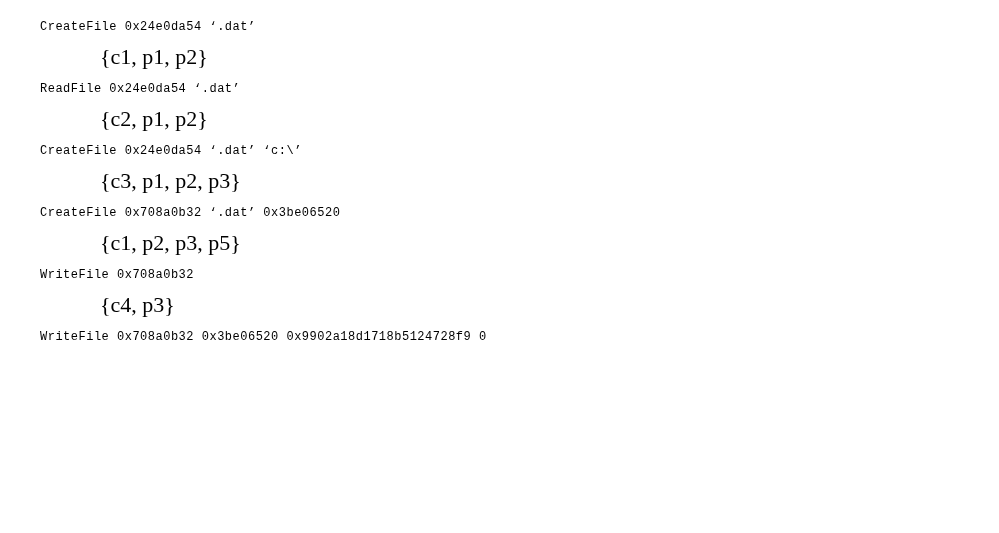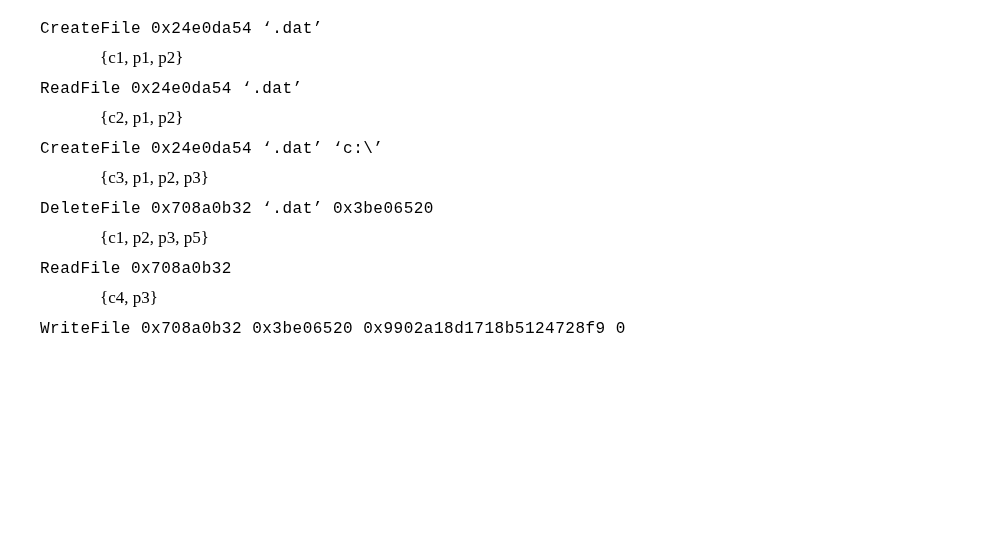--- a/index.html
+++ b/index.html
@@ -10,42 +10,42 @@
       box-sizing: border-box;
       background: #fff;
       color: #000;
     }
     .line {
       margin-bottom: 6px;
       white-space: nowrap;
     }
     .mono {
       font-family: "Courier New", Courier, monospace;
-      font-size: 16px;
+      font-size: 12px;
       letter-spacing: 0.5px;
     }
     .serif {
       font-family: "Times New Roman", Times, serif;
-      font-size: 17px;
+      font-size: 22px;
       margin-left: 60px;
       margin-top: 10px;
       margin-bottom: 12px;
     }
   </style>
 </head>
 <body>
 
 <div class="line mono">CreateFile 0x24e0da54 ‘.dat’</div>
 <div class="line serif">{c1, p1, p2}</div>
 
 <div class="line mono">ReadFile 0x24e0da54 ‘.dat’</div>
 <div class="line serif">{c2, p1, p2}</div>
 
 <div class="line mono">CreateFile 0x24e0da54 ‘.dat’ ‘c:\’</div>
 <div class="line serif">{c3, p1, p2, p3}</div>
 
-<div class="line mono">DeleteFile 0x708a0b32 ‘.dat’ 0x3be06520</div>
+<div class="line mono">CreateFile 0x708a0b32 ‘.dat’ 0x3be06520</div>
 <div class="line serif">{c1, p2, p3, p5}</div>
 
-<div class="line mono">ReadFile 0x708a0b32</div>
+<div class="line mono">WriteFile 0x708a0b32</div>
 <div class="line serif">{c4, p3}</div>
 
 <div class="line mono">WriteFile 0x708a0b32 0x3be06520 0x9902a18d1718b5124728f9 0</div>
 
 </body></html>

